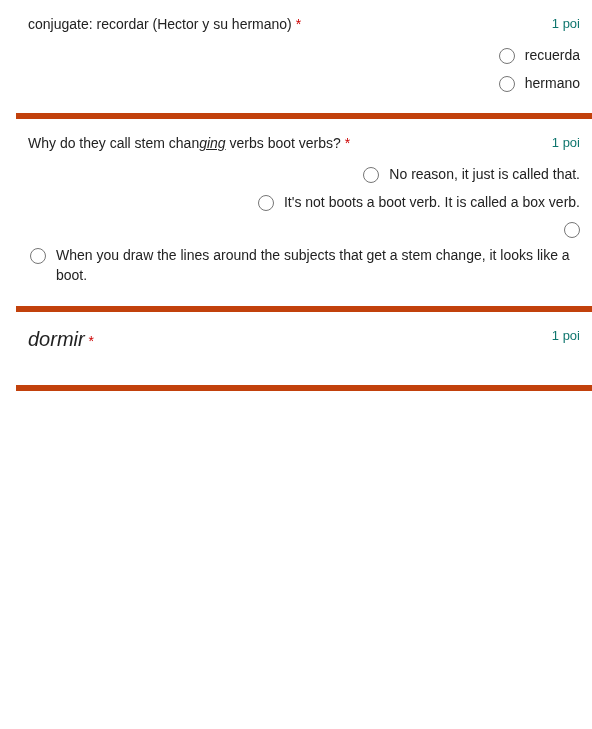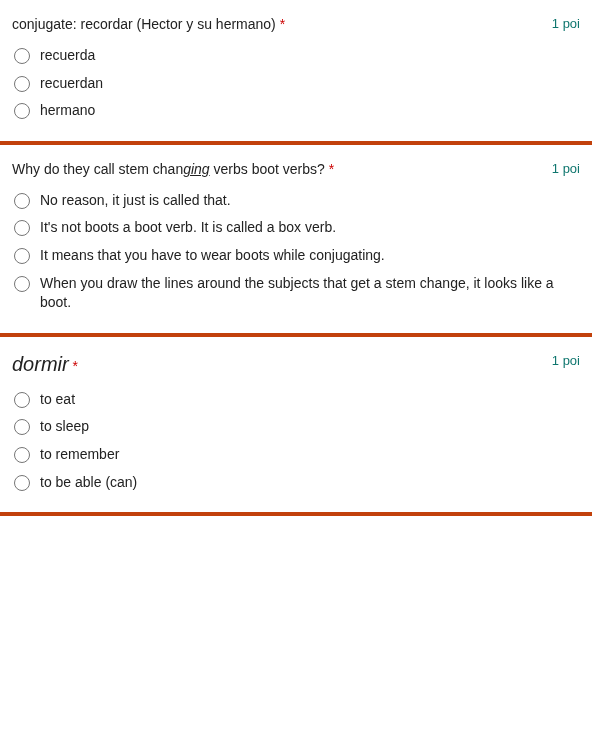--- a/index.html
+++ b/index.html
@@ -9,21 +9,22 @@
     }
     body {
       font-family: Arial, sans-serif;
       font-size: 14px;
       background: #fff;
       color: #222;
       width: 592px;
     }
     .section {
       padding: 16px 12px 20px 12px;
-      border-bottom: 4px solid #c2410c;
+      border-bottom: 6px solid #c2410c;
+      margin-left: 16px;
     }
     .question-header {
       display: flex;
       justify-content: space-between;
       align-items: flex-start;
       margin-bottom: 14px;
     }
     .question-text {
       font-size: 14px;
       color: #222;
@@ -48,20 +49,21 @@
       gap: 8px;
       padding-left: 2px;
     }
     .option {
       display: flex;
       align-items: flex-start;
       gap: 10px;
       font-size: 14px;
       color: #222;
       cursor: pointer;
+      justify-content: flex-end;
     }
     .option input[type="radio"] {
       margin-top: 2px;
       width: 16px;
       height: 16px;
       flex-shrink: 0;
       cursor: pointer;
       accent-color: #555;
     }
     .option-label {
@@ -85,24 +87,20 @@
       conjugate: recordar (Hector y su hermano) <span class="required">*</span>
     </div>
     <div class="points">1 poi</div>
   </div>
   <div class="options">
     <label class="option">
       <input type="radio" name="conjugate" value="a" style="">
       <span class="option-label">recuerda</span>
     </label>
     <label class="option">
-      <input type="radio" name="conjugate" value="c" style="">
-      <span class="option-label">recuerdan</span>
-    </label>
-    <label class="option">
       <input type="radio" name="conjugate" value="d" style="">
       <span class="option-label">hermano</span>
     </label>
   </div>
 </div>
 
 <div class="section">
   <div class="question-header">
     <div class="question-text">
       Why do they call stem chan<em>ging</em> verbs boot verbs? <span class="required">*</span>
@@ -113,47 +111,28 @@
     <label class="option">
       <input type="radio" name="boot-verbs" value="a" style="">
       <span class="option-label">No reason, it just is called that.</span>
     </label>
     <label class="option">
       <input type="radio" name="boot-verbs" value="b" style="">
       <span class="option-label">It's not boots a boot verb. It is called a box verb.</span>
     </label>
     <label class="option">
       <input type="radio" name="boot-verbs" value="c" style="">
-      <span class="option-label">It means that you have to wear boots while conjugating.</span>
     </label>
     <label class="option">
       <input type="radio" name="boot-verbs" value="d" style="">
       <span class="option-label">When you draw the lines around the subjects that get a stem change, it looks like a boot.</span>
     </label>
   </div>
 </div>
 
 <div class="section">
   <div class="question-header">
     <div class="question-text">
       <span class="dormir-label">dormir</span> <span class="required">*</span>
     </div>
     <div class="points">1 poi</div>
   </div>
-  <div class="options">
-    <label class="option">
-      <input type="radio" name="dormir" value="a" style="">
-      <span class="option-label">to eat</span>
-    </label>
-    <label class="option">
-      <input type="radio" name="dormir" value="b" style="">
-      <span class="option-label">to sleep</span>
-    </label>
-    <label class="option">
-      <input type="radio" name="dormir" value="c" style="">
-      <span class="option-label">to remember</span>
-    </label>
-    <label class="option">
-      <input type="radio" name="dormir" value="d" style="">
-      <span class="option-label">to be able (can)</span>
-    </label>
-  </div>
 </div>
 
 </body></html>

